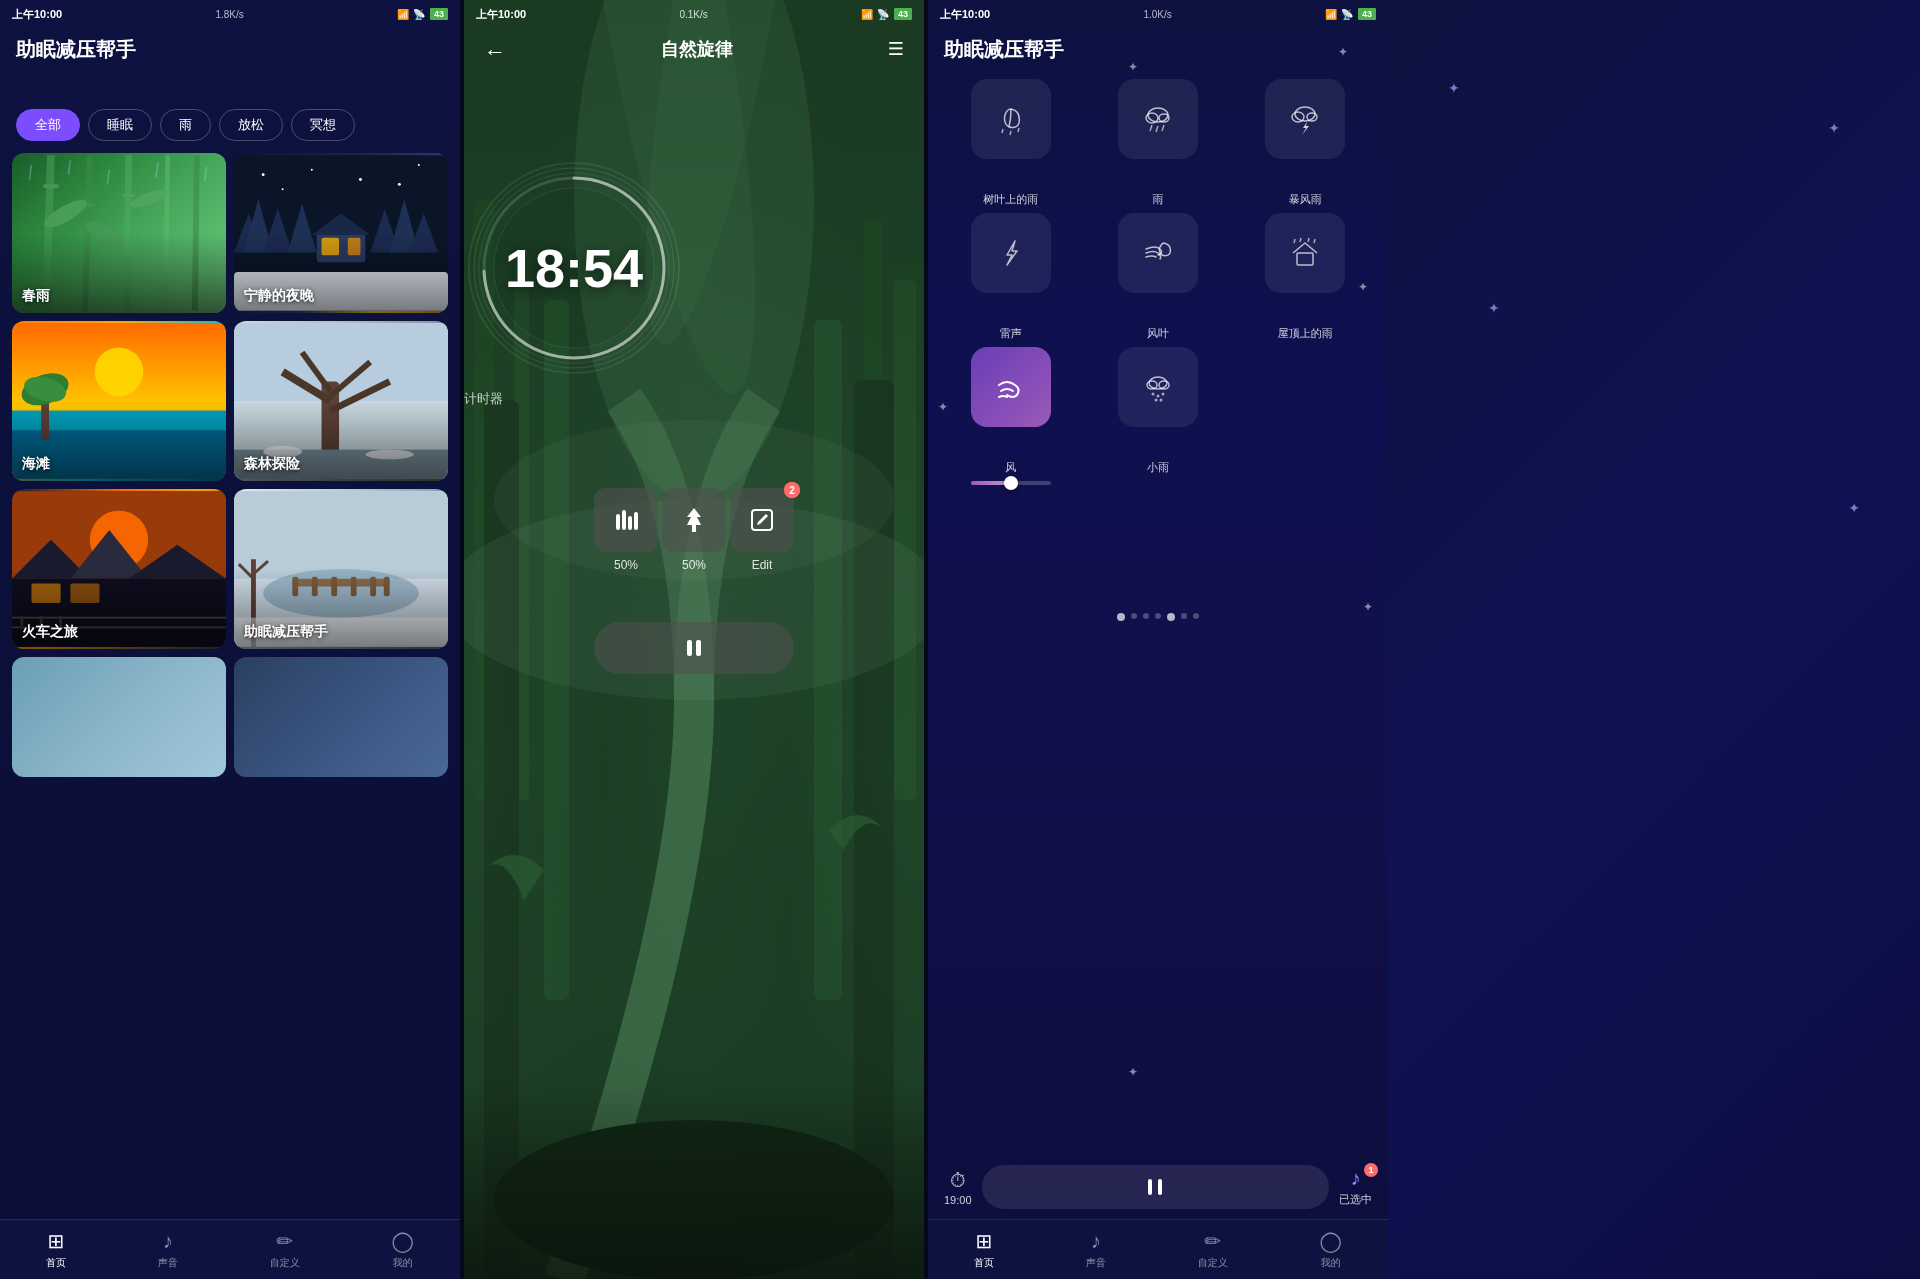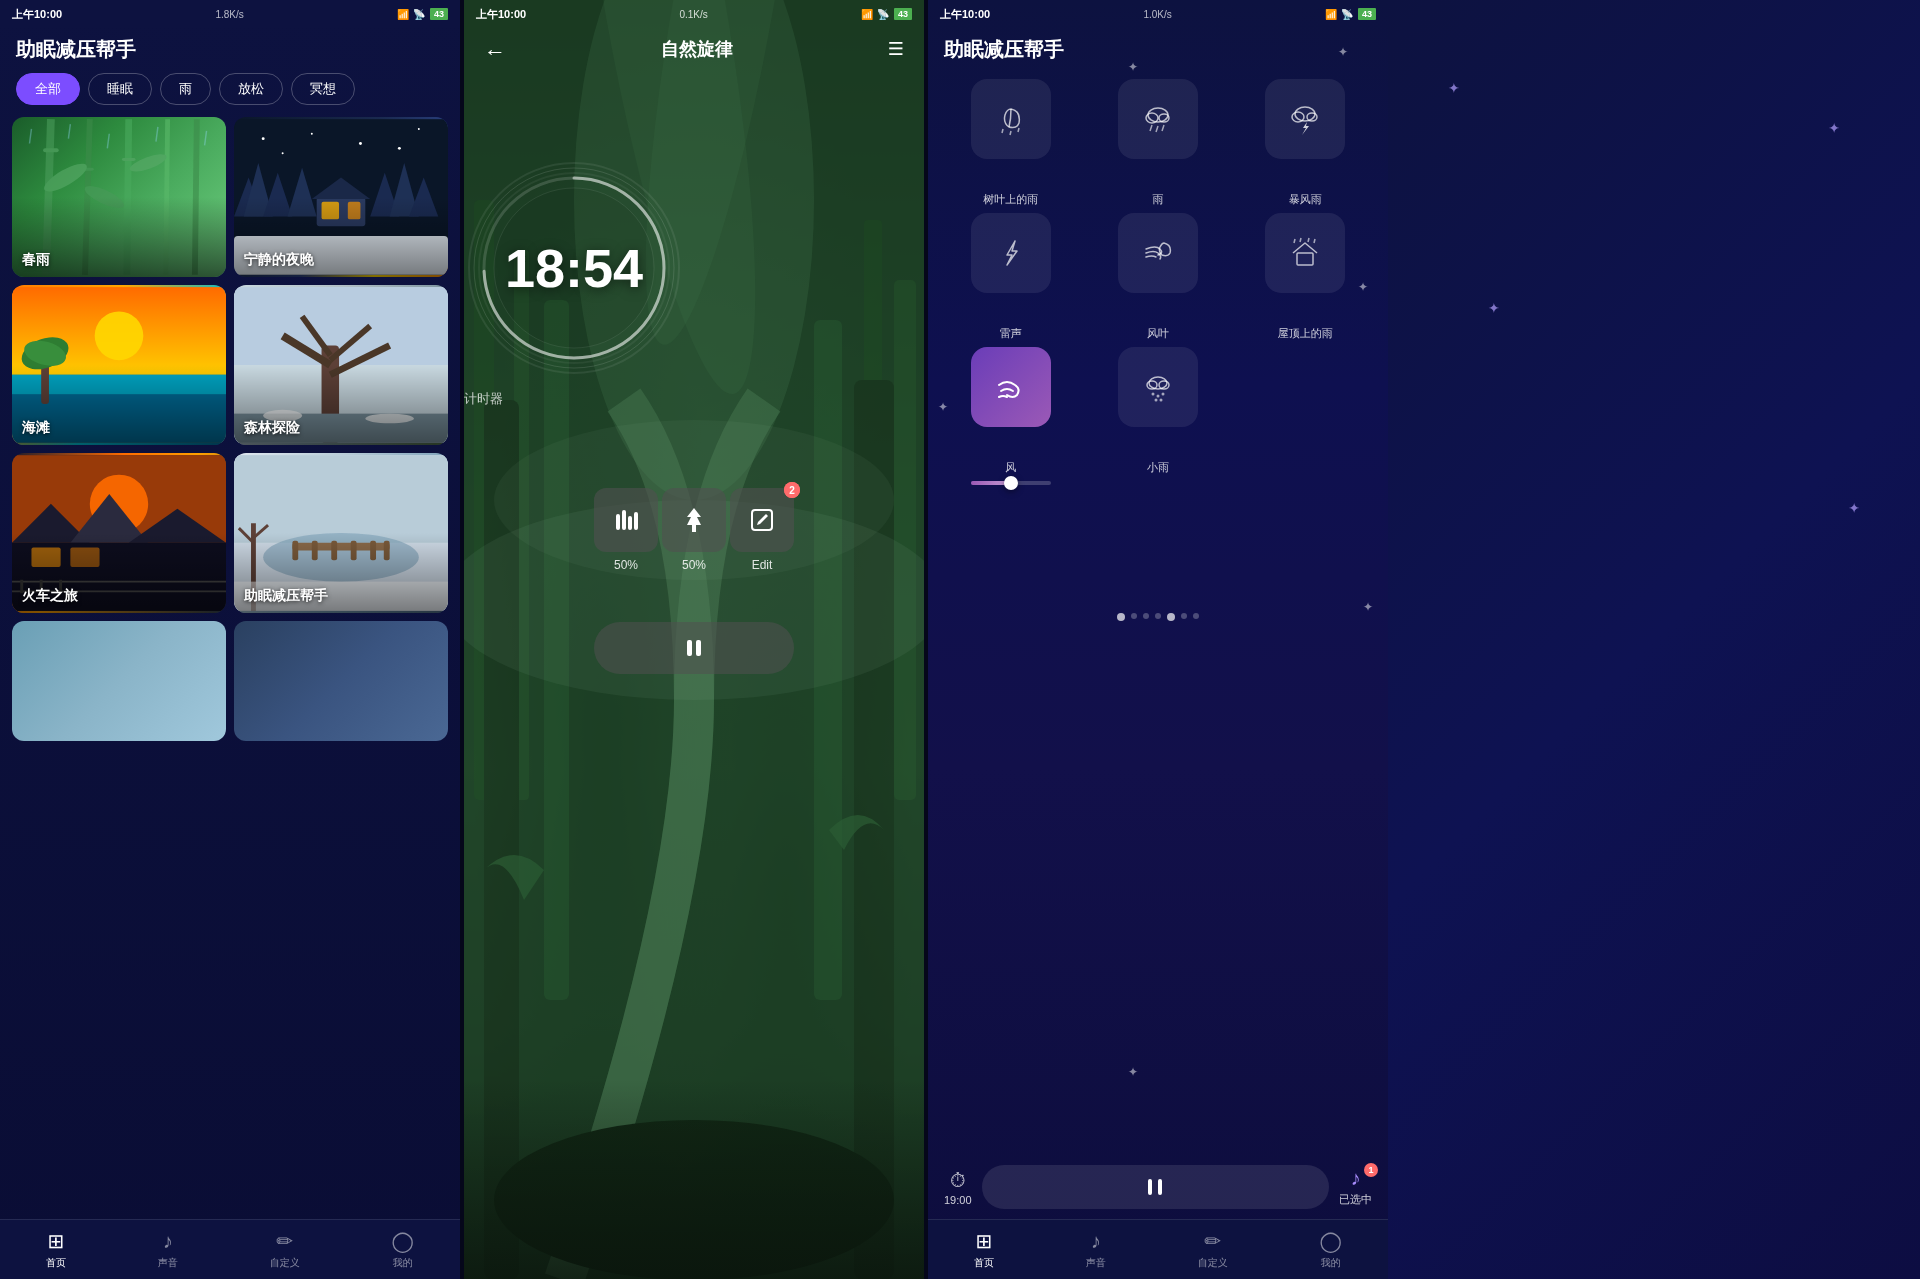--- a/index.html
+++ b/index.html
@@ -61,20 +61,21 @@
     }
     .tab-item {
       padding: 6px 18px;
       border-radius: 20px;
       font-size: 13px;
       color: white;
       background: transparent;
       border: 1px solid rgba(255,255,255,0.25);
       cursor: pointer;
       white-space: nowrap;
+      margin-top: 36px;
     }
     .tab-item.active {
       background: #7c4dff;
       border-color: #7c4dff;
     }
 
     .grid-container {
       flex: 1;
       overflow-y: auto;
       padding: 0 12px;

